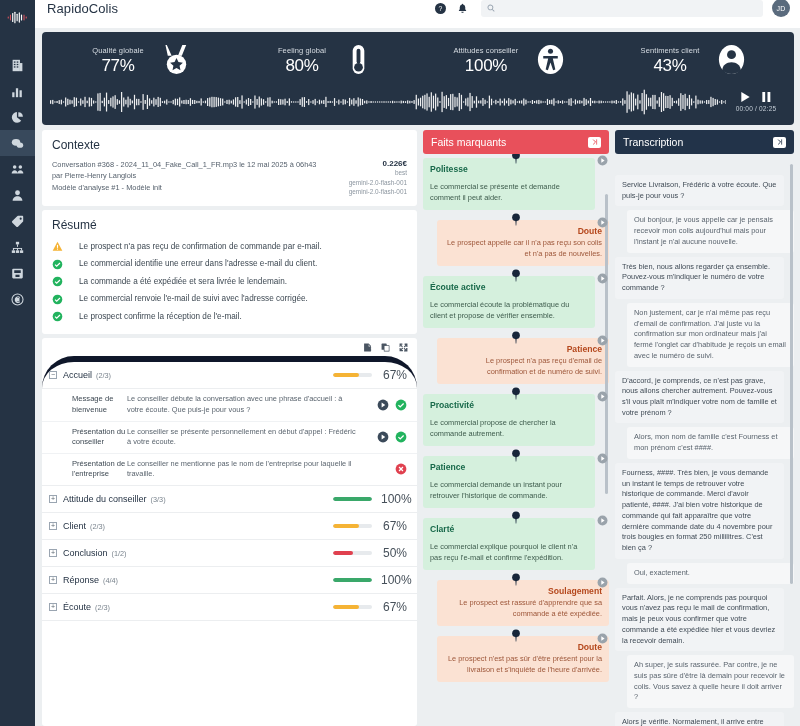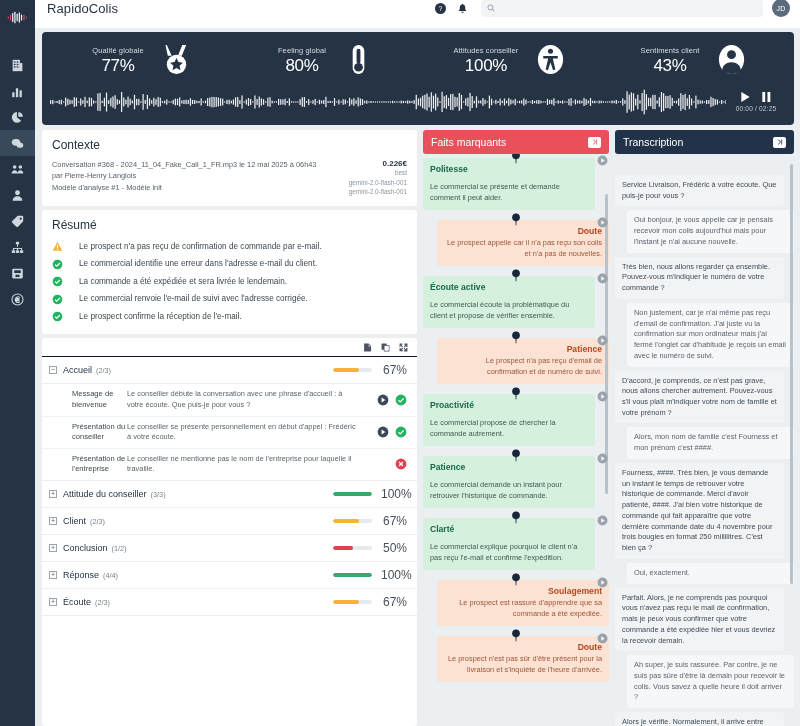--- a/index.html
+++ b/index.html
@@ -96,21 +96,21 @@
   .sum h2 { font-size: 12px; font-weight: 400; color: #253344; margin-bottom: 6px; }
   .sum-item { display: flex; align-items: flex-start; gap: 16px; padding: 3px 0; }
   .sum-item .glyph { flex: 0 0 11px; height: 11px; margin-top: .5px; }
   .sum-item .glyph svg { width: 11px; height: 11px; display: block; }
   .sum-text { font-size: 8.2px; color: #3d4852; line-height: 1.35; }
 
   
   .crit { margin-top: 4px; flex: 1; display: flex; flex-direction: column; min-height: 0; }
   .crit-tools { display: flex; justify-content: flex-end; gap: 9px; padding: 5px 9px 4px 0; }
   .crit-tools svg { width: 9px; height: 9px; fill: #4a5562; cursor: pointer; }
-  .crit-list { border-top: 1px solid #0f172a; }
+  .crit-list { border-top: 6px solid #0f172a; border-radius: 32px; }
   .crit-group-head {
     display: flex; align-items: center; padding: 6px 10px 6px 7px;
     border-bottom: 1px solid #eceef0; cursor: pointer;
   }
   .expander {
     width: 8px; height: 8px; border: 1px solid #9aa5b1; color: #5b6670;
     font-size: 7px; line-height: 6px; text-align: center; flex: 0 0 8px; margin-right: 6px;
     background: #fff;
   }
   .crit-name { font-size: 9px; color: #253344; }

